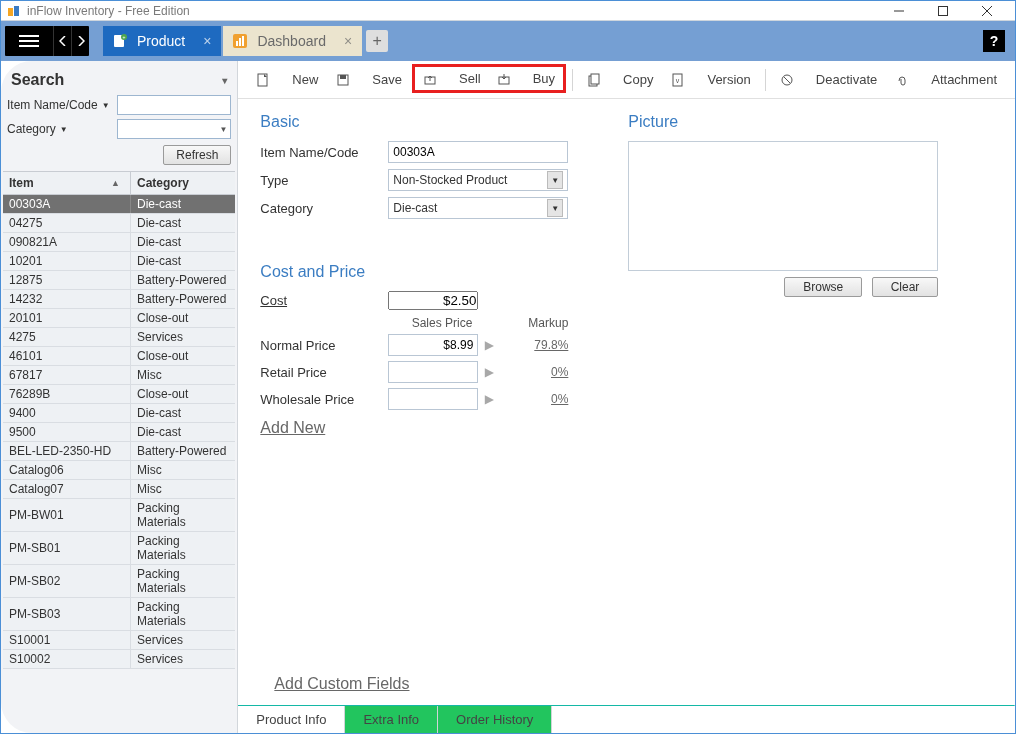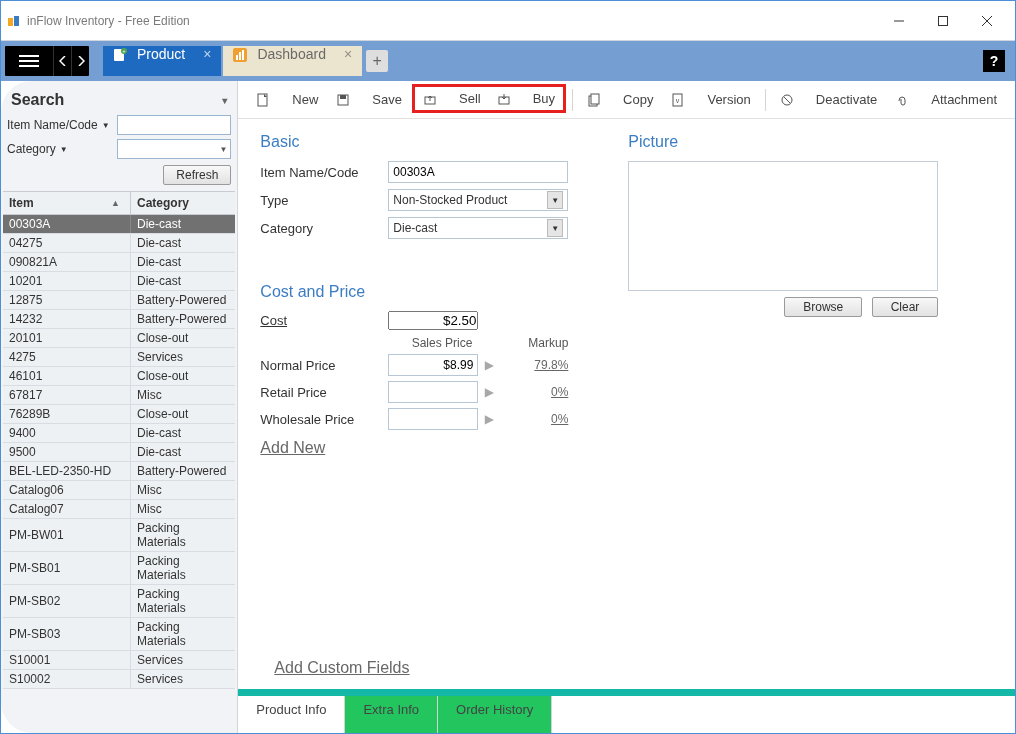--- a/index.html
+++ b/index.html
@@ -1,29 +1,29 @@
 <!DOCTYPE html>
 <html><head>
 <meta charset="utf-8">
 <style>
 * { box-sizing: border-box; margin: 0; padding: 0; font-family: "Segoe UI", Tahoma, sans-serif; }
 body { background: #f0f0f0; font-size: 12px; color: #333; }
 .window { width: 1016px; height: 734px; background: #fff; border: 1px solid #4b8fd6; display: flex; flex-direction: column; }
-.titlebar { height: 40px; background: #fff; display: flex; align-items: center; padding: 0 6px; border-bottom: 1px solid #cfd6dd; }
+.titlebar { height: 20px; background: #fff; display: flex; align-items: center; padding: 0 6px; border-bottom: 1px solid #cfd6dd; }
 .titlebar .logo { width: 14px; height: 14px; margin-right: 6px; display:inline-flex; align-items:center; justify-content:center;}
 .titlebar .title { color: #7a7a7a; font-size: 12px; }
 .titlebar .spacer { flex: 1; }
 .titlebar .winbtn { width: 44px; height: 28px; display: flex; align-items: center; justify-content: center; color: #444; }
 
 .topbar { height: 40px; background: #759fd3; display: flex; align-items: center; }
 .topbar .black { height: 30px; background: #000; display: flex; align-items: center; margin-left: 4px; border-radius:1px;}
 .topbar .hamburger { width: 48px; height: 30px; display:flex; align-items:center; justify-content:center; color:#fff; }
 .topbar .navbtn { width: 18px; height: 30px; display:flex; align-items:center; justify-content:center; color:#fff; border-left:1px solid #333;}
 .tabs { display: flex; align-items: center; margin-left: 14px; height: 40px; }
-.tab { height: 30px; display: flex; align-items: flex-start; padding: 0 10px 0 8px; margin-right: 2px; font-size: 14px; position:relative; }
+.tab { height: 30px; display: flex; align-items: center; padding: 0 10px 0 8px; margin-right: 2px; font-size: 14px; position:relative; }
 .tab.active { background: #1e6ac0; color: #fff; }
 .tab.inactive { background: #ebe4ce; color: #6a6a6a; }
 .tab .ticon { width: 18px; height: 18px; margin-right: 8px; display:inline-flex; align-items:center; justify-content:center;}
 .tab .tclose { margin-left: 18px; color: inherit; opacity:.7; font-size:14px; }
 .newtab { width: 22px; height: 22px; background: #dedede; color:#666; display:flex; align-items:center; justify-content:center; font-size:16px; margin-left:2px; border-radius:2px;}
 .topbar .help { margin-left:auto; margin-right:10px; width:22px; height:22px; background:#000; color:#fff; display:flex; align-items:center; justify-content:center; font-size:14px; font-weight:bold;}
 
 .main { flex: 1; display: flex; overflow:hidden;border-radius:31px; }
 
 .sidebar { width: 248px; background: #f2f3f6; border-right: 1px solid #d2d6db; display:flex; flex-direction:column; padding:4px 2px;}
@@ -80,21 +80,21 @@
 .pricehead .h2 { width:68px; text-align:right; color:#555; font-size:12px;}
 .pricerow { display:flex; align-items:center; margin-bottom:5px; }
 .pricerow label { width:128px; font-size:13px; }
 .pricerow .numin { width:90px; height:22px; border:1px solid #b9c6d4; text-align:right; padding:0 4px; font-size:12px;}
 .pricerow .play { width:22px; text-align:center; color:#a8a8a8; font-size:12px;}
 .pricerow .markup { width:68px; text-align:right; color:#676767; font-size:12px; text-decoration:underline;}
 .addlink { color:#676767; font-size:16px; text-decoration:underline; margin-top:4px; display:inline-block;}
 
 .custf { position:absolute; bottom:12px; left:36px; }
 
-.bottomtabs { height:44px; display:flex; border-top:7px solid #14b8a6; }
+.bottomtabs { height:28px; display:flex; border-top:1px solid #14b8a6; }
 .bottomtabs div { padding:6px 18px; font-size:13px; background:#22c55e; border-right:1px solid #d0d4d8; color:#444;}
 .bottomtabs div.active { background:#fff; }
 
 svg { display:block; }
 </style>
 </head>
 <body>
 
 <div class="window">
   <div class="titlebar">

